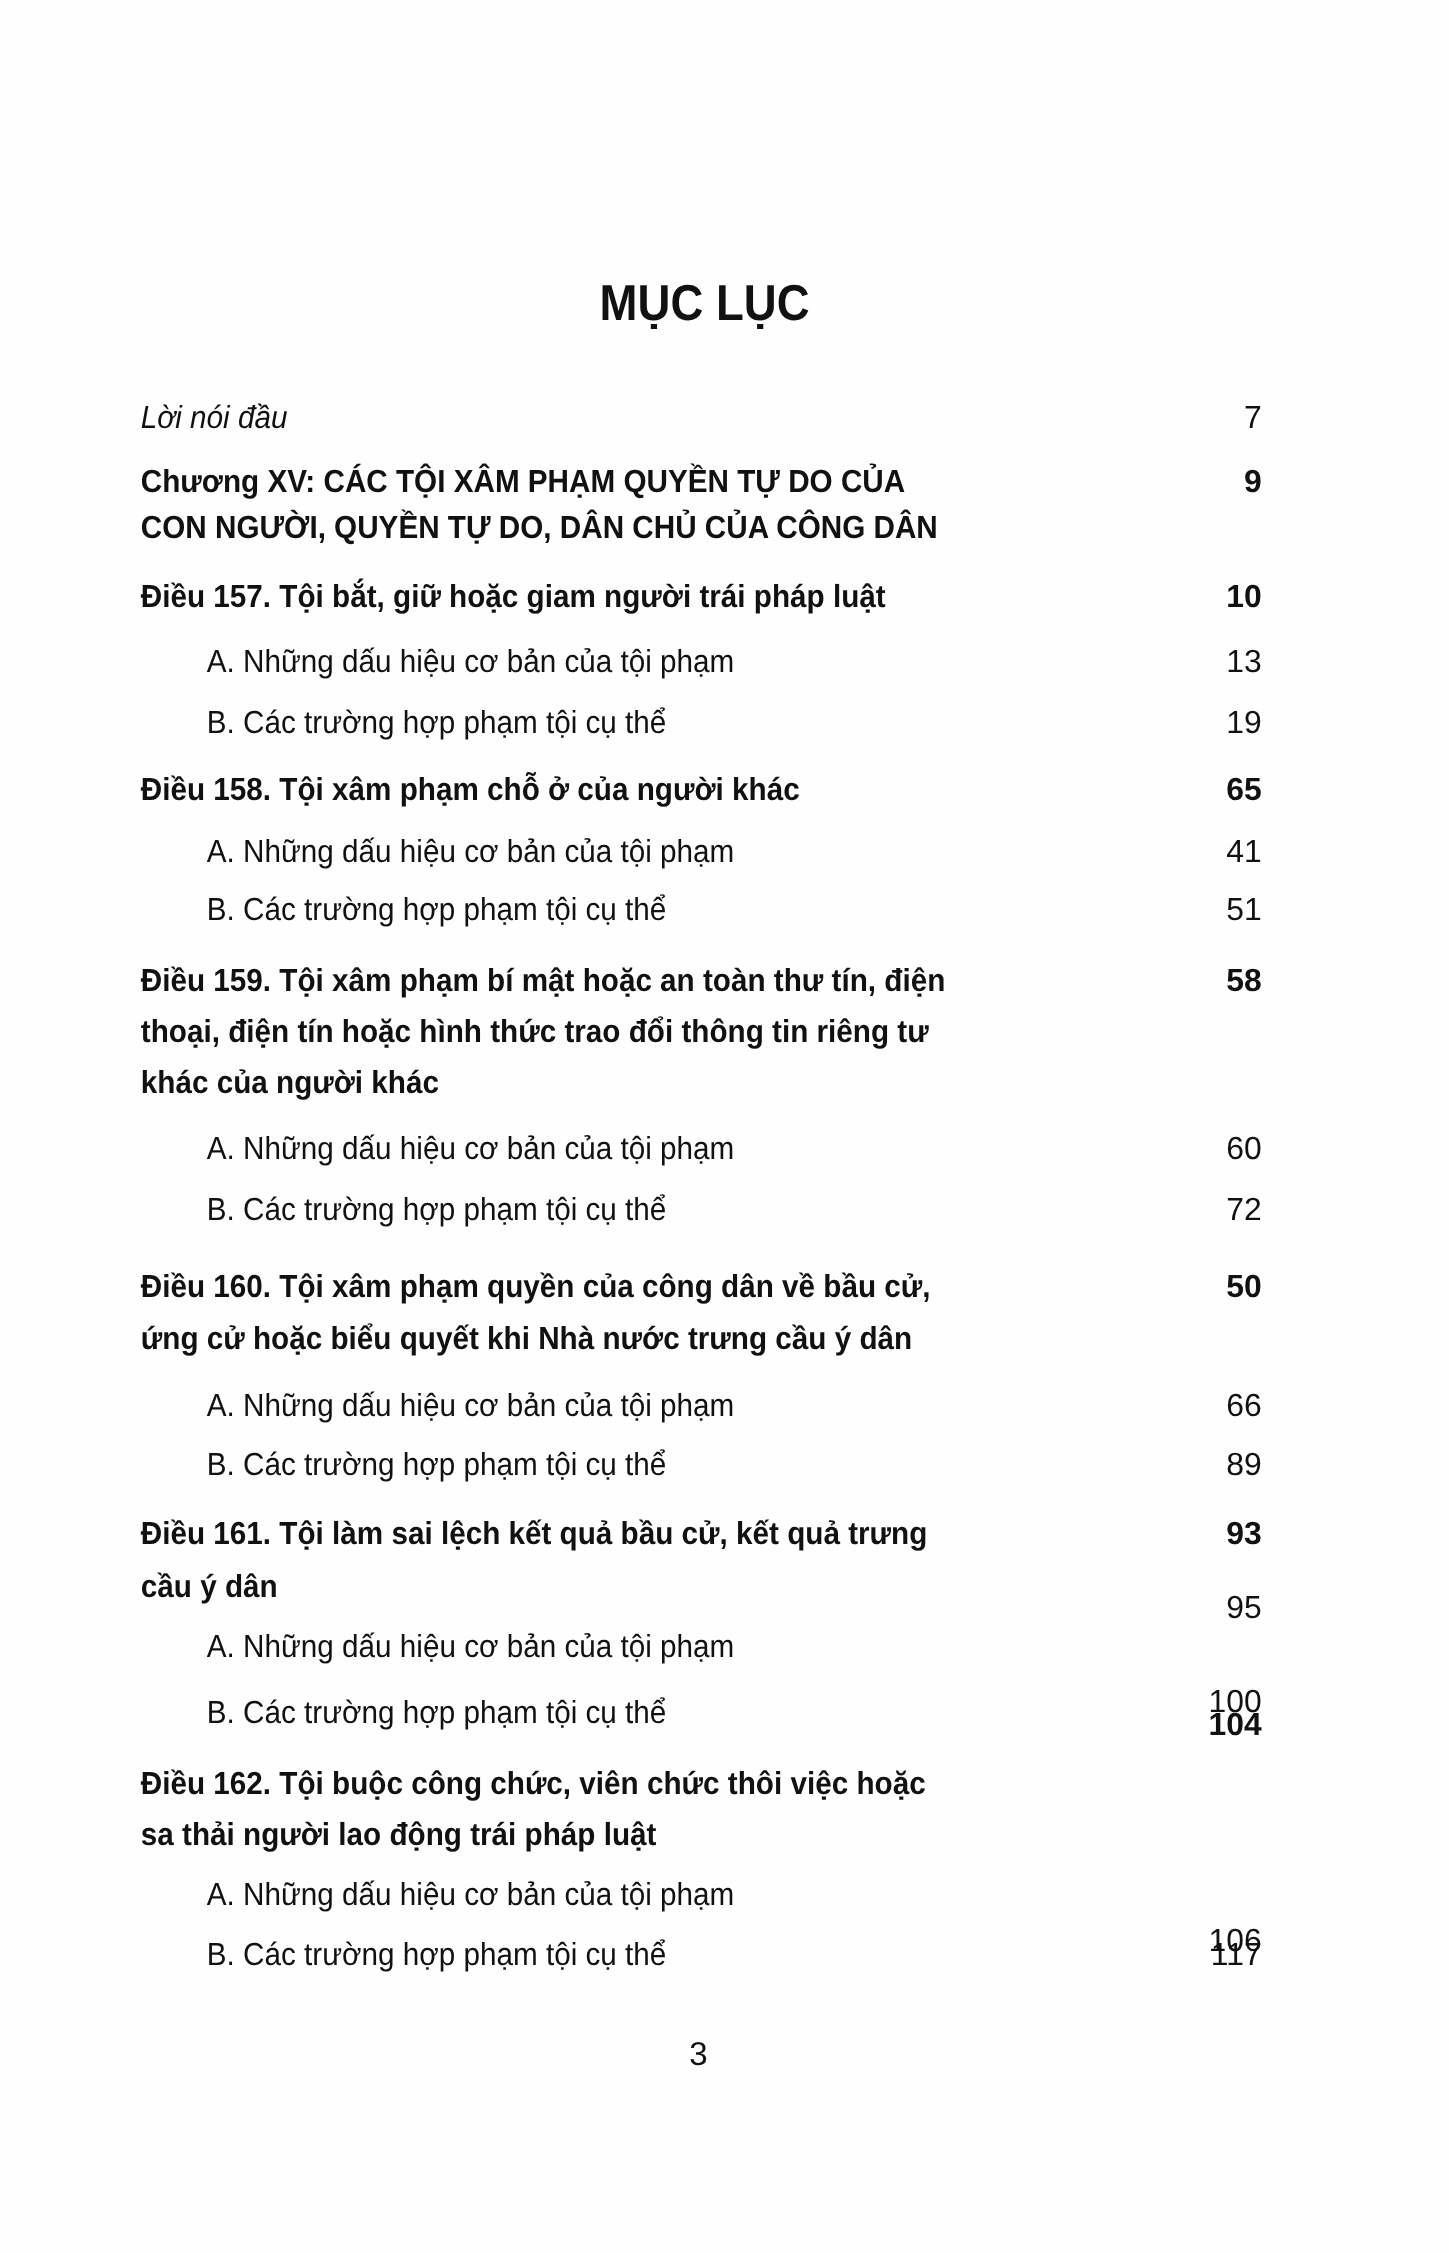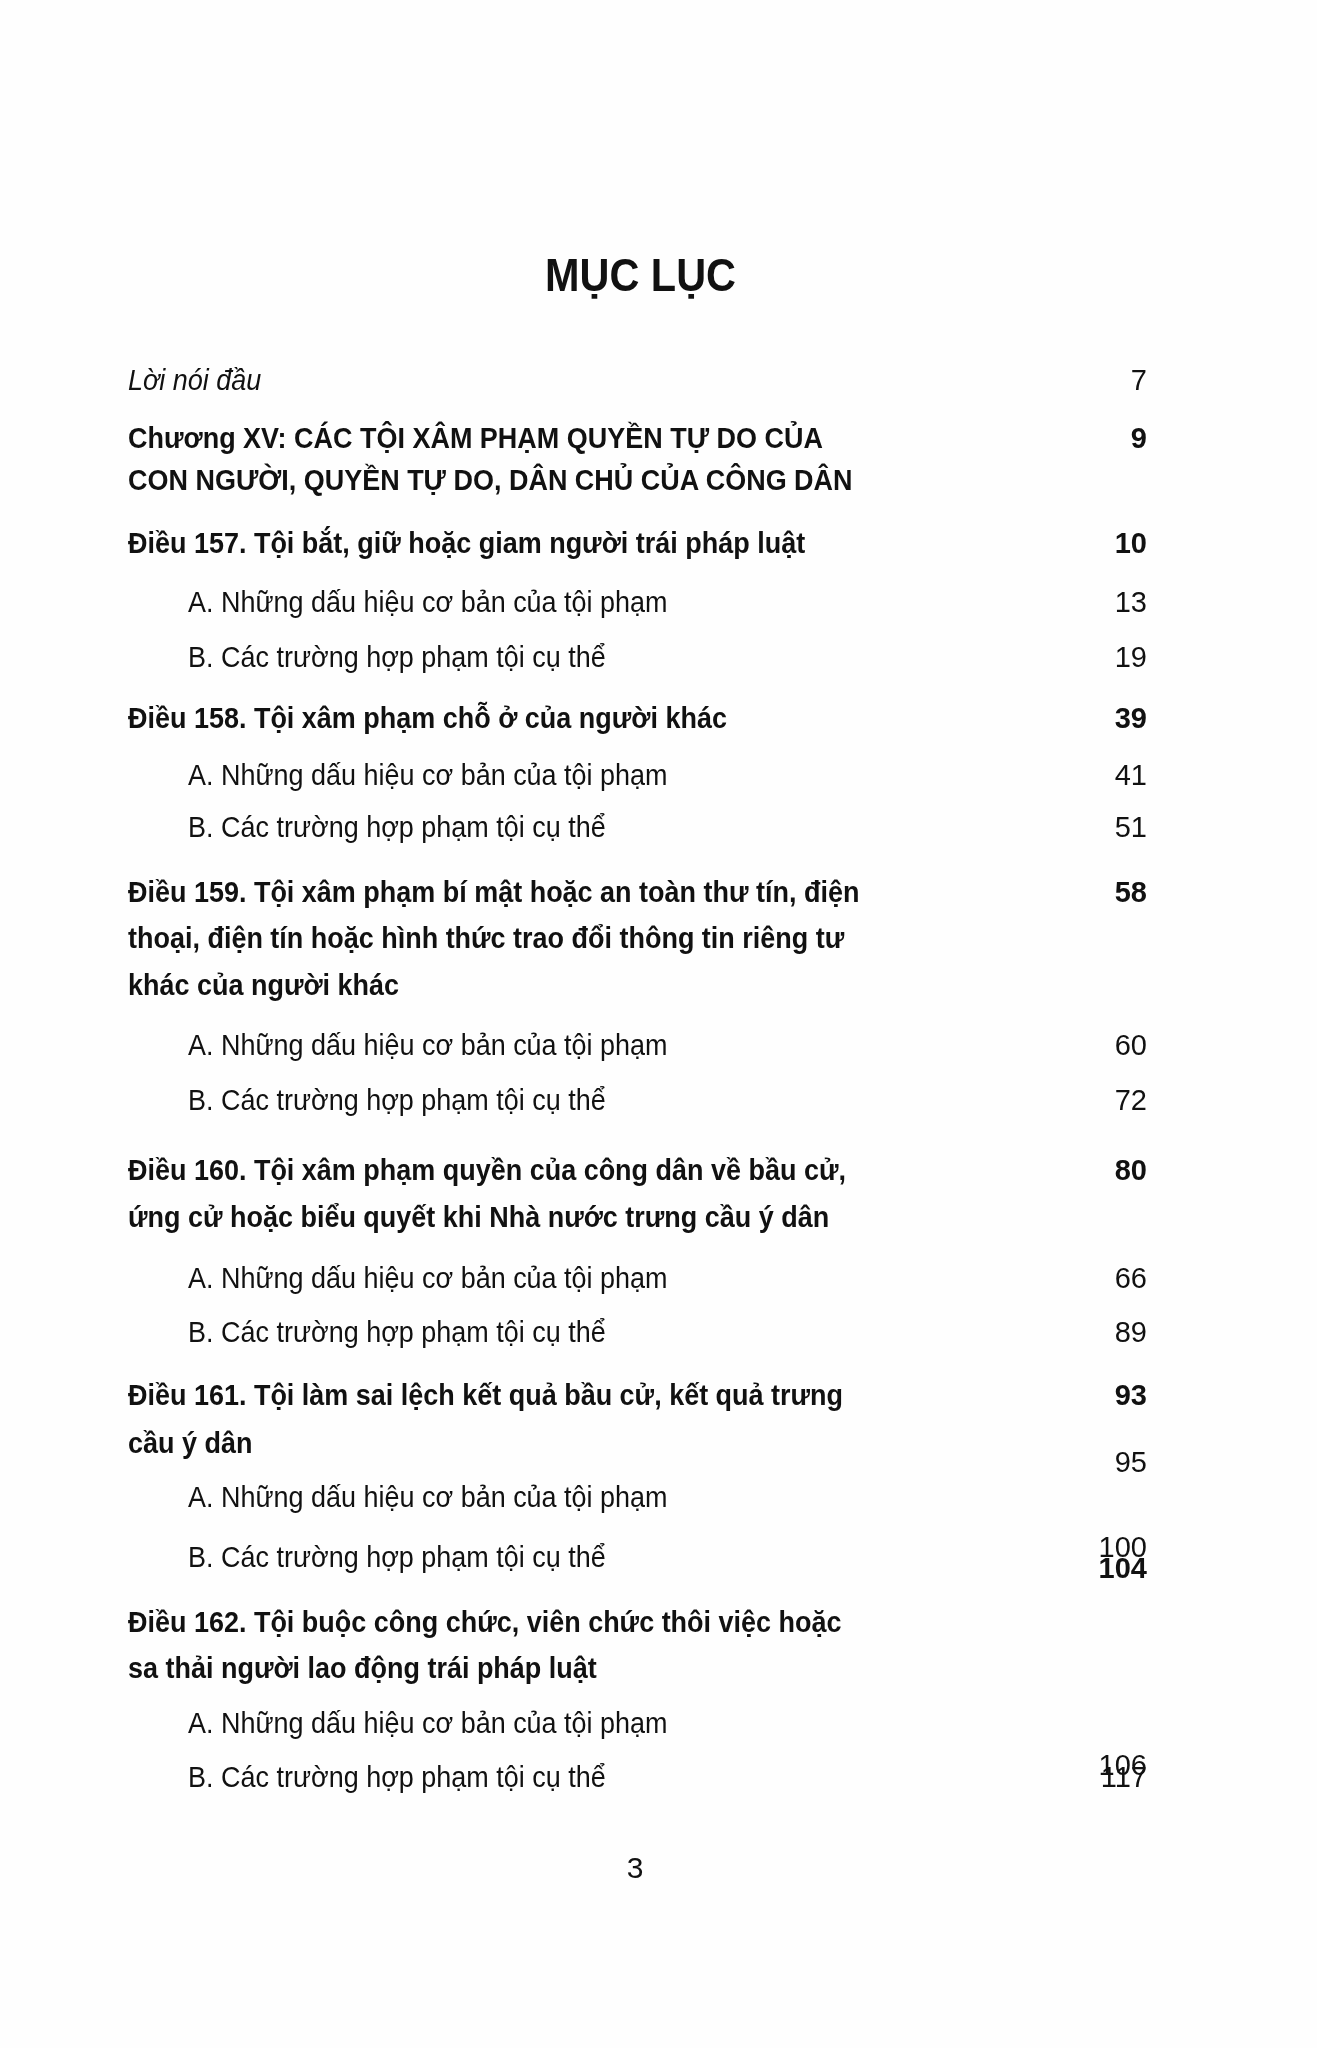--- a/index.html
+++ b/index.html
@@ -83,38 +83,38 @@
   <div class="pg bold" style="top:418px">9</div>
 
   <div class="line bold" style="top:523px">Điều 157. Tội bắt, giữ hoặc giam người trái pháp luật</div>
   <div class="pg bold" style="top:523px">10</div>
   <div class="line reg sub" style="top:582px">A. Những dấu hiệu cơ bản của tội phạm</div>
   <div class="pg" style="top:582px">13</div>
   <div class="line reg sub" style="top:637px">B. Các trường hợp phạm tội cụ thể</div>
   <div class="pg" style="top:637px">19</div>
 
   <div class="line bold" style="top:698px">Điều 158. Tội xâm phạm chỗ ở của người khác</div>
-  <div class="pg bold" style="top:698px">39</div>
+  <div class="pg bold" style="top:698px">65</div>
   <div class="line reg sub" style="top:755px">A. Những dấu hiệu cơ bản của tội phạm</div>
   <div class="pg" style="top:755px">41</div>
   <div class="line reg sub" style="top:807px">B. Các trường hợp phạm tội cụ thể</div>
   <div class="pg" style="top:807px">51</div>
 
   <div class="line bold" style="top:872px">Điều 159. Tội xâm phạm bí mật hoặc an toàn thư tín, điện</div>
   <div class="line bold" style="top:918px">thoại, điện tín hoặc hình thức trao đổi thông tin riêng tư</div>
   <div class="line bold" style="top:965px">khác của người khác</div>
   <div class="pg bold" style="top:872px">58</div>
   <div class="line reg sub" style="top:1025px">A. Những dấu hiệu cơ bản của tội phạm</div>
   <div class="pg" style="top:1025px">60</div>
   <div class="line reg sub" style="top:1080px">B. Các trường hợp phạm tội cụ thể</div>
   <div class="pg" style="top:1080px">72</div>
 
   <div class="line bold" style="top:1150px">Điều 160. Tội xâm phạm quyền của công dân về bầu cử,</div>
   <div class="line bold" style="top:1197px">ứng cử hoặc biểu quyết khi Nhà nước trưng cầu ý dân</div>
-  <div class="pg bold" style="top:1150px">80</div>
+  <div class="pg bold" style="top:1150px">50</div>
   <div class="line reg sub" style="top:1258px">A. Những dấu hiệu cơ bản của tội phạm</div>
   <div class="pg" style="top:1258px">66</div>
   <div class="line reg sub" style="top:1312px">B. Các trường hợp phạm tội cụ thể</div>
   <div class="pg" style="top:1312px">89</div>
 
   <div class="line bold" style="top:1375px">Điều 161. Tội làm sai lệch kết quả bầu cử, kết quả trưng</div>
   <div class="line bold" style="top:1423px">cầu ý dân</div>
   <div class="pg bold" style="top:1375px">93</div>
   <div class="line reg sub" style="top:1477px">A. Những dấu hiệu cơ bản của tội phạm</div>
   <div class="pg" style="top:1442px">95</div>

